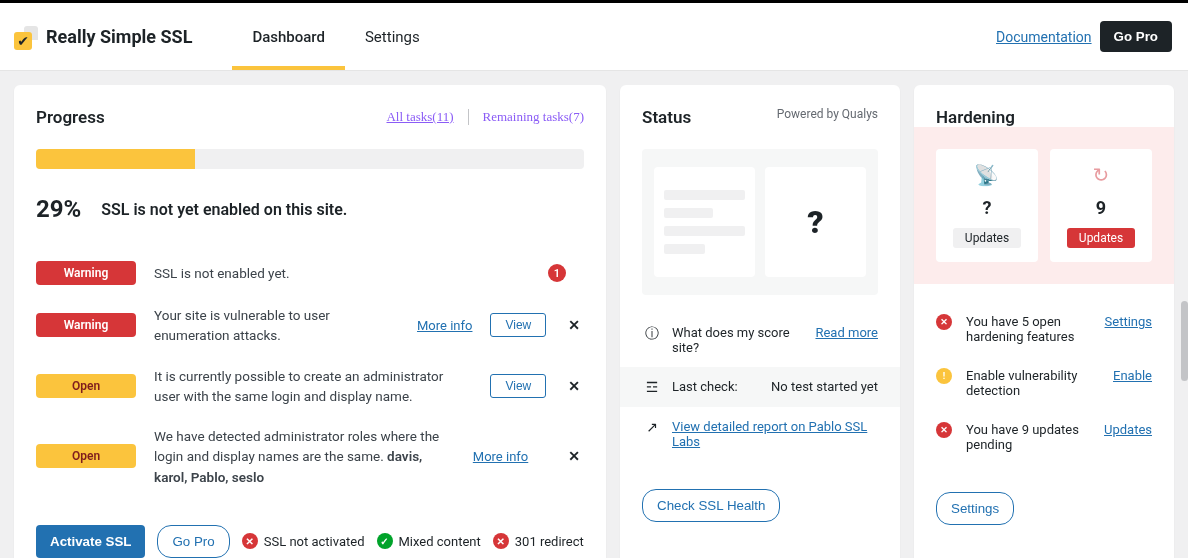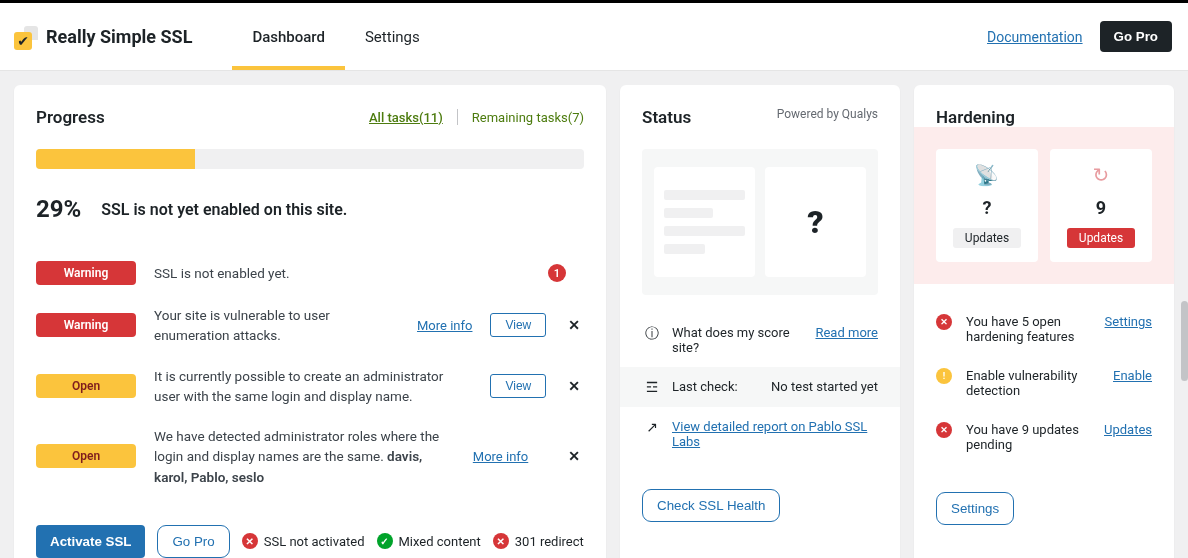--- a/index.html
+++ b/index.html
@@ -7,50 +7,50 @@
 .topbar { height: 3px; background: #000; }
 .header { background: #fff; display: flex; align-items: center; padding: 0 16px; height: 68px; border-bottom: 1px solid #e5e5e5; }
 .logo { display: flex; align-items: center; gap: 8px; margin-right: 40px; }
 .logo-icon { width: 22px; height: 22px; position: relative; }
 .logo-badge { width: 18px; height: 18px; background: #fbc43d; border-radius: 3px; display: flex; align-items: center; justify-content: center; position: absolute; bottom: -2px; left: -2px; }
 .logo-lock { width: 14px; height: 14px; background: #e5e5e5; border-radius: 3px 3px 0 0; position: absolute; top: 0; right: 0; }
 .logo-text { font-weight: 700; font-size: 18px; }
 .nav { display: flex; gap: 0; }
 .nav-item { padding: 24px 20px 20px; cursor: pointer; font-size: 15px; color: #1d2327; border-bottom: 4px solid transparent; }
 .nav-item.active { border-bottom-color: #fbc43d; font-weight: 500; }
-.header-right { margin-left: auto; display: flex; align-items: center; gap: 17px; }
+.header-right { margin-left: auto; display: flex; align-items: center; gap: 8px; }
 .doc-link { color: #2271b1; text-decoration: underline; }
 .go-pro-btn { background: #1d2327; color: #fff; padding: 8px 14px; border-radius: 4px; border: none; font-weight: 600; cursor: pointer; }
 .content { display: grid; grid-template-columns: 1fr 280px 260px; gap: 14px; padding: 14px; }
 .card { background: #fff; border-radius: 6px; padding: 22px; box-shadow: 0 1px 2px rgba(0,0,0,0.05); }
 .card-header { display: flex; justify-content: space-between; margin-bottom: 22px; }
 .card-title { font-size: 17px; font-weight: 600; }
 .task-filters { display: flex; align-items: center; gap: 14px; font-size: 13px; }
-.task-filter { color: #4d7c0f; }
+.task-filter { color: #8b5cf6; font-family: Liberation Serif, serif; }
 .task-filter.active { text-decoration: underline; font-weight: 500; }
 .divider-v { width: 1px; height: 16px; background: #c3c4c7; }
 .progress-bar { width: 100%; height: 20px; background: #f0f0f1; border-radius: 4px; overflow: hidden; margin-bottom: 26px; }
 .progress-fill { height: 100%; background: #fbc43d; }
 .progress-summary { display: flex; align-items: center; gap: 20px; margin-bottom: 28px; }
 .progress-pct { font-size: 24px; font-weight: 700; }
 .progress-msg { font-size: 16px; font-weight: 600; }
 .task-list { display: flex; flex-direction: column; }
 .task-row { display: grid; grid-template-columns: 100px 1fr auto auto auto; gap: 18px; align-items: center; padding: 10px 0; }
 .badge { padding: 5px 0; border-radius: 4px; text-align: center; font-size: 12px; font-weight: 600; color: #fff; }
 .badge.warning { background: #d63638; }
 .badge.open { background: #fbc43d; color: #7f1d1d; }
 .task-text { font-size: 13.5px; color: #3c434a; line-height: 1.5; }
 .task-text b { font-weight: 600; }
 .more-info { color: #2271b1; text-decoration: underline; font-size: 13px; white-space: nowrap; }
 .view-btn { padding: 4px 14px; border: 1px solid #2271b1; color: #2271b1; background: #fff; border-radius: 3px; font-size: 12px; cursor: pointer; }
 .close-x { cursor: pointer; color: #1d2327; font-weight: 700; padding: 0 4px; }
 .count-pill { width: 18px; height: 18px; border-radius: 50%; background: #d63638; color: #fff; font-size: 11px; display: flex; align-items: center; justify-content: center; font-weight: 600; }
 .card-footer { display: flex; align-items: center; gap: 12px; margin-top: 28px; flex-wrap: wrap; }
 .btn-primary { background: #2271b1; color: #fff; border: none; padding: 9px 14px; border-radius: 4px; font-weight: 600; cursor: pointer; }
-.btn-outline { background: #fff; border: 1px solid #2271b1; color: #2271b1; padding: 8px 14px; border-radius: 9px; font-weight: 500; cursor: pointer; }
+.btn-outline { background: #fff; border: 1px solid #2271b1; color: #2271b1; padding: 8px 14px; border-radius: 14px; font-weight: 500; cursor: pointer; }
 .status-item { display: flex; align-items: center; gap: 6px; font-size: 13px; }
 .status-dot { width: 16px; height: 16px; border-radius: 50%; display: flex; align-items: center; justify-content: center; color: #fff; font-size: 10px; font-weight: 700; }
 .status-dot.red { background: #d63638; }
 .status-dot.green { background: #00a32a; }
 .powered { font-size: 12px; color: #646970; }
 .status-preview { display: grid; grid-template-columns: 1fr 1fr; gap: 10px; margin-bottom: 18px; background:#f6f7f7; padding: 18px 12px; border-radius:4px; }
 .preview-box { background: #fff; border-radius: 4px; padding: 14px 10px; min-height: 110px; display:flex; align-items:center; justify-content:center;}
 .preview-lines { display:flex; flex-direction:column; gap:8px; width:100%;}
 .preview-line { height: 10px; background: #f0f0f1; border-radius: 2px; }
 .qmark { font-size: 32px; font-weight: 900; }

